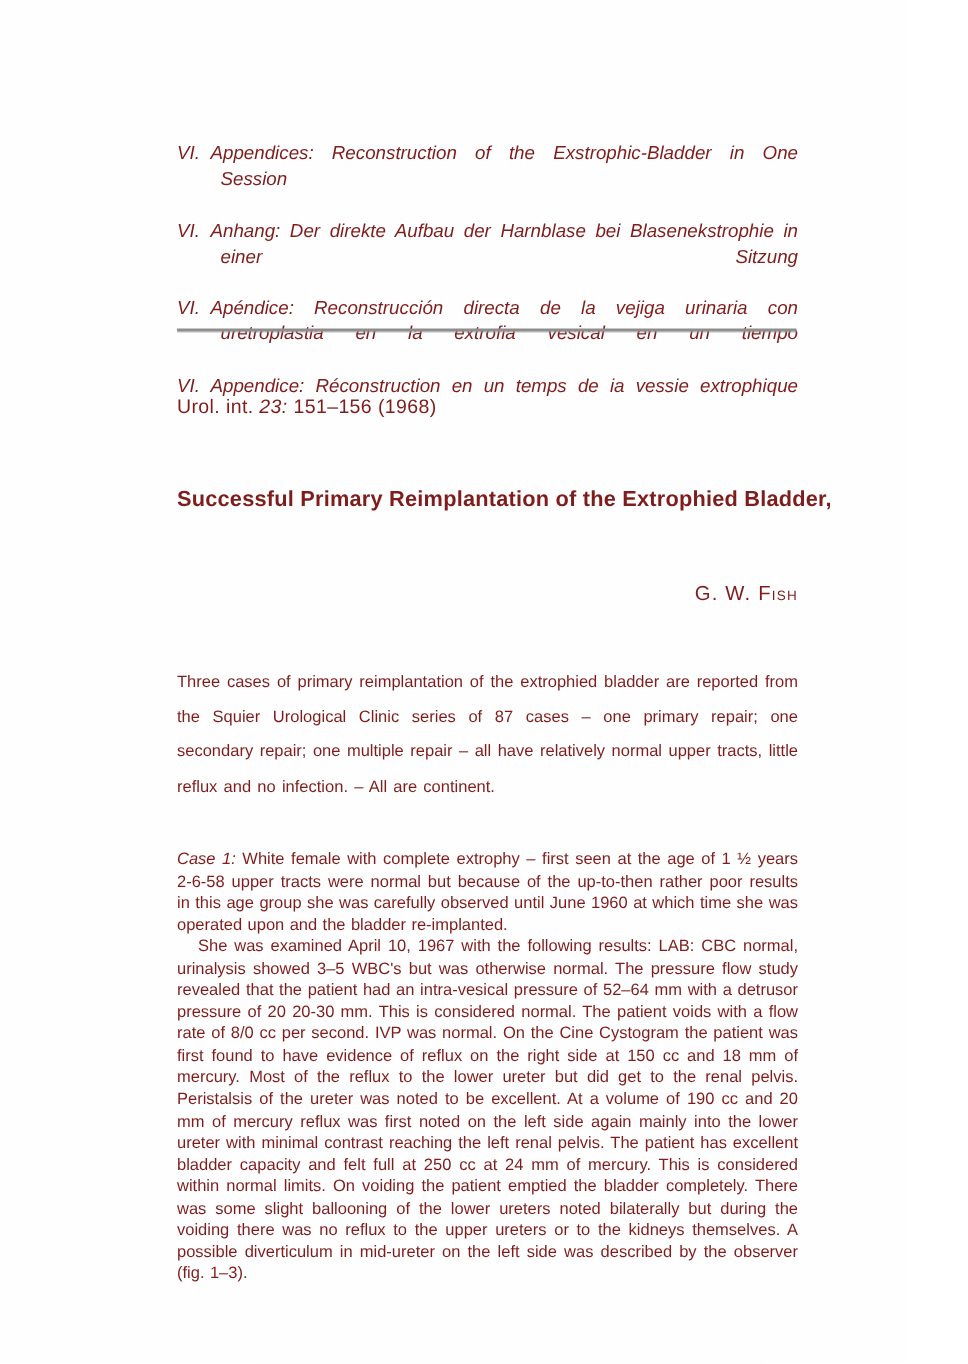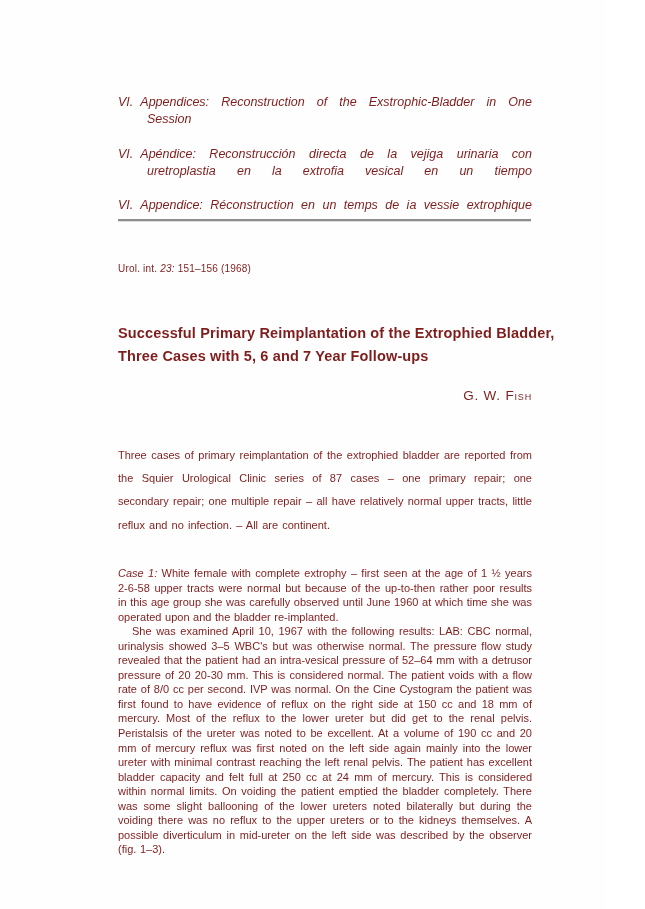--- a/index.html
+++ b/index.html
@@ -45,21 +45,21 @@
     left: 118px;
     width: 413px;
     height: 2px;
     background: #8e8e8e;
     box-shadow: 0 1px 0 rgba(160,160,160,.35);
   }
 
   
   .citation {
     top: 263px;
-    font-size: 10px;
+    font-size: 13px;
     letter-spacing: 0.02em;
   }
   .citation .vol { font-style: italic; }
 
   
   .title-block {
     top: 322px;
     text-align: left;
     font-weight: bold;
     font-size: 14.5px;
@@ -101,38 +101,40 @@
 </head>
 <body>
 
 <div class="page">
 
   <div class="col appendix-block">
     <div class="appendix-entry">
       <span class="appendix-label">VI.</span><span>Appendices: Reconstruction of the Exstrophic-Bladder in One Session</span>
     </div>
     <div class="appendix-entry">
+      <span class="appendix-label">VI.</span><span>Anhang: Der direkte Aufbau der Harnblase bei Blasenekstrophie in einer Sitzung</span>
+    </div>
+    <div class="appendix-entry">
       <span class="appendix-label">VI.</span><span>Apéndice: Reconstrucción directa de la vejiga urinaria con uretroplastia en la extrofia vesical en un tiempo</span>
     </div>
     <div class="appendix-entry">
       <span class="appendix-label">VI.</span><span>Appendice: Réconstruction en un temps de ia vessie extrophique</span>
     </div>
   </div>
 
   <div class="head-rule"></div>
 
   <div class="col citation">
     <span>Urol. int.</span>
     <span class="vol">23:</span>
     <span>151–156 (1968)</span>
   </div>
 
   <div class="col title-block">
     <div>Successful Primary Reimplantation of the Extrophied Bladder,</div>
-    <div>Three Cases with 5, 6 and 7 Year Follow-ups</div>
   </div>
 
   <div class="col author-block">
     <span>G. W.</span>
     <span class="surname">Fish</span>
   </div>
 
   <div class="col abstract-block">Three cases of primary reimplantation of the extrophied bladder are reported from the Squier Urological Clinic series of 87 cases – one primary repair; one secondary repair; one multiple repair – all have relatively normal upper tracts, little reflux and no infection. – All are continent.</div>
 
   <div class="col case-block">

